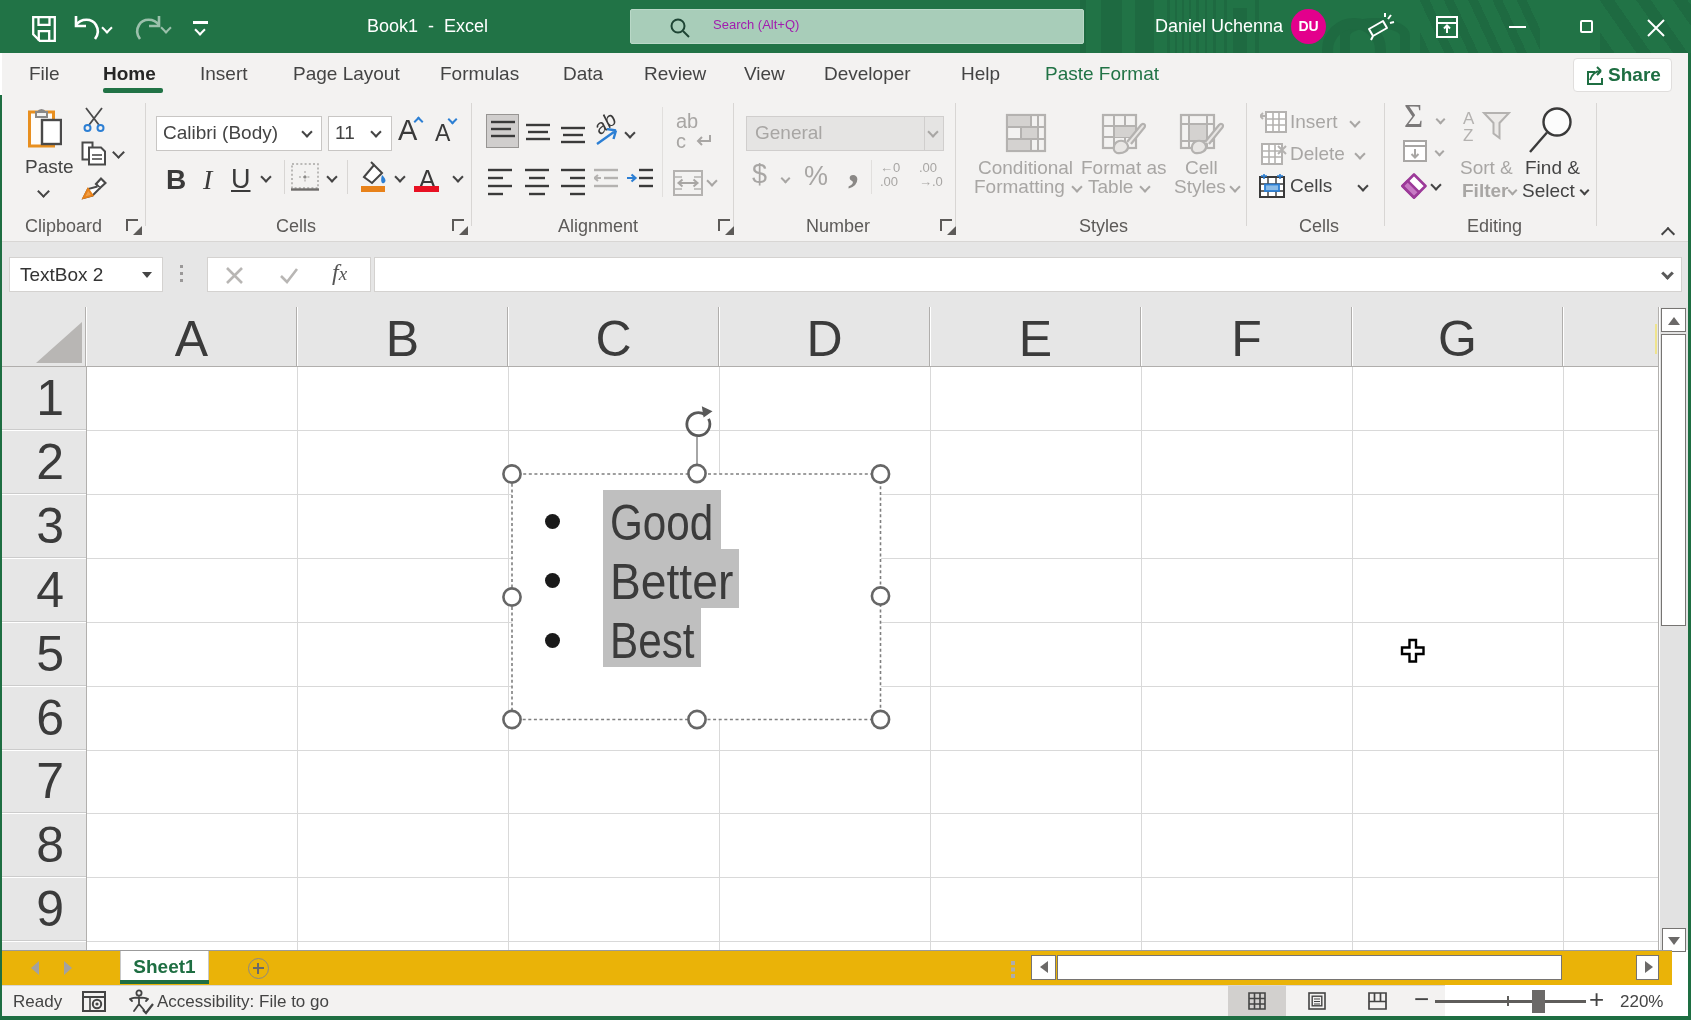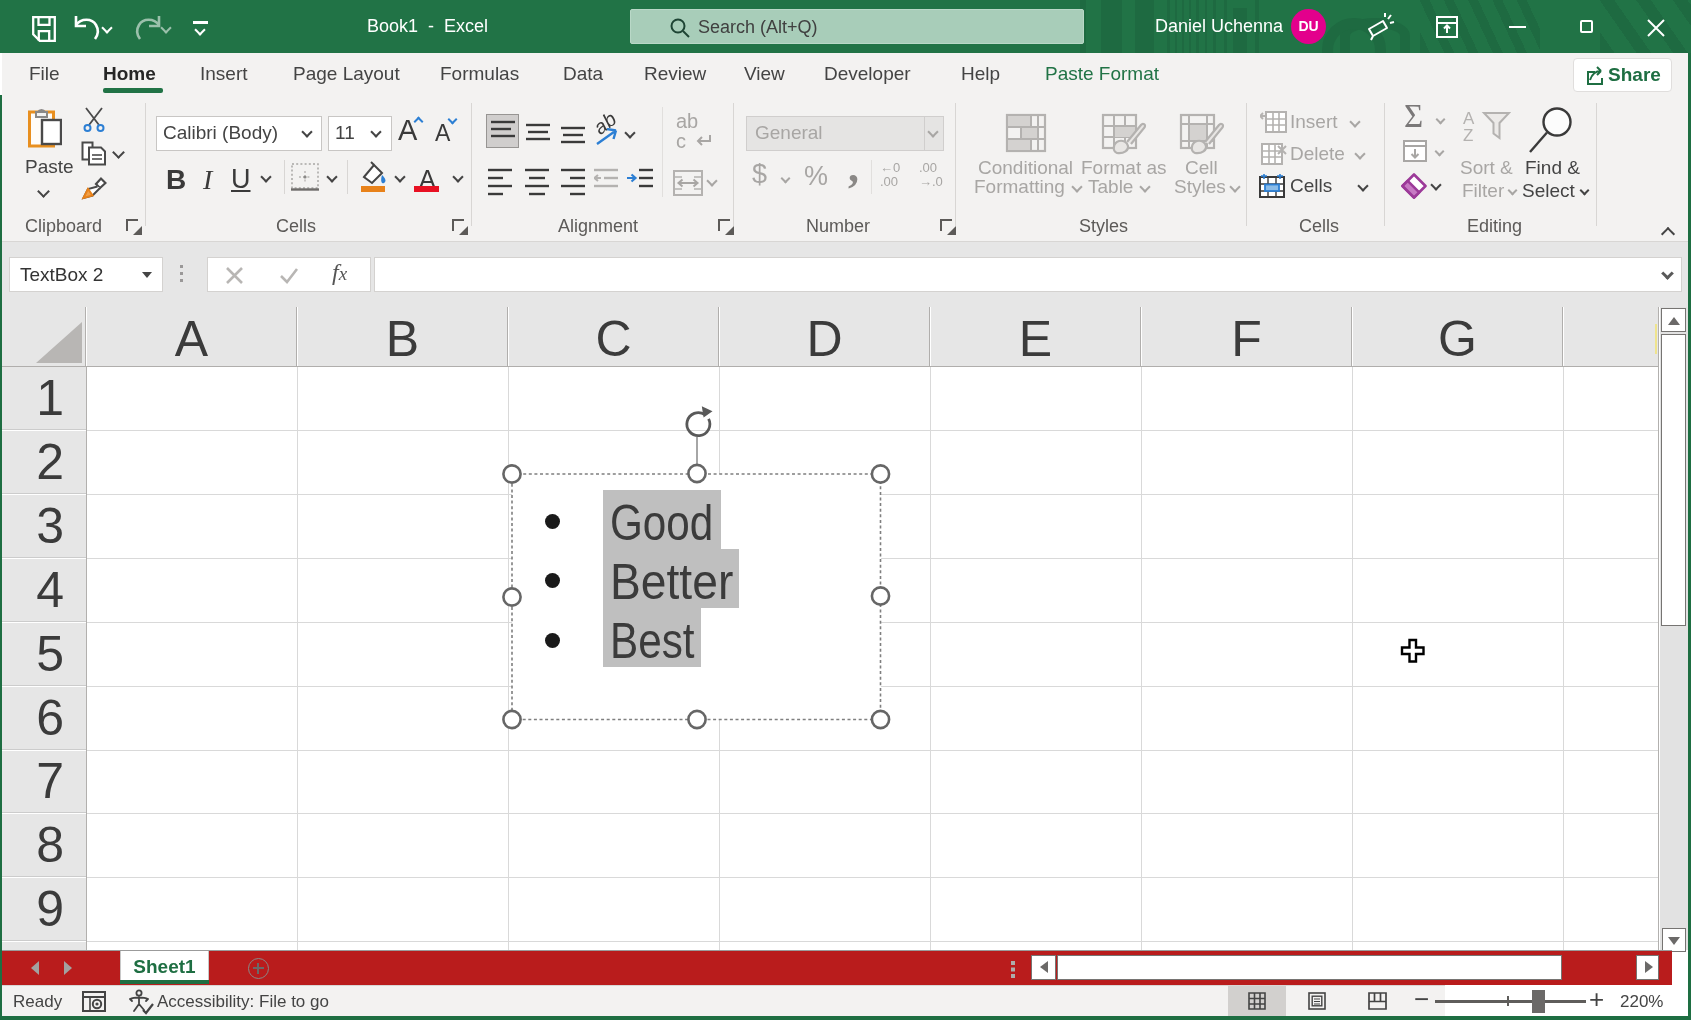--- a/index.html
+++ b/index.html
@@ -3,21 +3,21 @@
 <meta charset="utf-8">
 <style>
 *{margin:0;padding:0;box-sizing:border-box;}
 html,body{width:1691px;height:1020px;overflow:hidden;}
 body{font-family:"Liberation Sans",sans-serif;position:relative;background:#fff;}
 .abs{position:absolute;}
 
 #titlebar{position:absolute;left:0;top:0;width:1691px;height:53px;background:#217346;overflow:hidden;}
 .tb-pat{position:absolute;background:#1e6a41;}
 #searchbox{position:absolute;left:630px;top:9px;width:454px;height:35px;background:#a8cdb9;border:1px solid #b9d8c7;border-radius:2px;}
-#searchbox .stxt{position:absolute;left:67px;top:7px;font-size:18px;color:#404040;}
+#searchbox .stxt{position:absolute;left:82px;top:7px;font-size:13px;color:#a21caf;}
 .ttxt{position:absolute;color:#fff;font-size:18px;}
 #du{position:absolute;left:1291px;top:9px;width:35px;height:35px;border-radius:50%;background:#e3008c;color:#fff;font-size:14px;font-weight:bold;text-align:center;line-height:35px;}
 
 #tabrow{position:absolute;left:2px;top:53px;width:1686px;height:42px;background:#f3f2f1;}
 .rtab{position:absolute;top:10px;font-size:19px;color:#444;white-space:nowrap;}
 #hometab{font-weight:bold;color:#262626;}
 #homeline{position:absolute;left:101px;top:35px;width:60px;height:5px;background:#217346;border-radius:2px;}
 #sharebtn{position:absolute;left:1571px;top:5px;width:99px;height:34px;background:#fff;border:1px solid #e0dedd;border-radius:4px;color:#1e6e42;font-size:19px;font-weight:bold;text-align:center;line-height:32px;}
 
 #ribbon{position:absolute;left:2px;top:95px;width:1686px;height:147px;background:#f3f2f1;border-bottom:1px solid #d8d6d4;}
@@ -45,21 +45,21 @@
 .hline{position:absolute;left:87px;width:1572px;height:1px;background:#d9d9d9;}
 
 #tbox{position:absolute;left:512px;top:474px;width:369px;height:246px;background:#fff;}
 .hl{position:absolute;left:91px;background:#bfbfbf;}
 .btxt{position:absolute;left:98px;font-size:44px;color:#3b3b3b;line-height:63px;height:63px;transform:scale(0.96,1.15);transform-origin:0 29.5px;}
 .bullet{position:absolute;left:33px;width:15px;height:15px;border-radius:50%;background:#1a1a1a;}
 
 #vscroll{position:absolute;left:1660px;top:307px;width:31px;height:643px;background:#e2e2e2;}
 .sbox{position:absolute;background:#fff;border:1px solid #767472;}
 
-#sheetbar{position:absolute;left:0;top:950px;width:1672px;height:35px;background:#b91c1c;border-top:1px solid #9b9b9b;}
+#sheetbar{position:absolute;left:0;top:950px;width:1672px;height:35px;background:#eab308;border-top:1px solid #9b9b9b;}
 #sheet1{position:absolute;left:120px;top:0;width:89px;height:31px;background:#fff;border-left:1px solid #c8c8c8;border-right:1px solid #c8c8c8;font-size:19px;font-weight:bold;color:#1e6e42;text-align:center;line-height:31px;}
 #sheet1line{position:absolute;left:120px;top:29px;width:89px;height:4px;background:#1e6e42;}
 
 #statusbar{position:absolute;left:0;top:985px;width:1445px;height:31px;background:#f3f2f1;border-top:1px solid #d8d6d4;font-size:17px;color:#444;}
 
 #fleft{position:absolute;left:0;top:95px;width:2px;height:921px;background:#1e6e42;}
 #fright{position:absolute;left:1688px;top:53px;width:3px;height:963px;background:#1e6e42;}
 #fbot{position:absolute;left:0;top:1016px;width:1691px;height:4px;background:#1e6e42;}
 </style>
 </head>
@@ -369,21 +369,21 @@
     <path d="M13 1.5 L24.5 13 L13 24.5 L1.5 13 Z" fill="#fff" stroke="#9c3a99" stroke-width="2.6" stroke-linejoin="round"></path>
     <path d="M6.7 7.8 L18.2 19.3 L13 24.5 L1.5 13 Z" fill="#c77ac4" stroke="#9c3a99" stroke-width="2.6" stroke-linejoin="round"></path>
   </svg>
   <div class="abs chev" style="left:1430px;top:86px;width:8px;height:8px;"></div>
   <svg class="abs" style="left:1461px;top:15px;" width="48" height="32" viewBox="0 0 48 32">
     <text x="0" y="14" font-size="17" fill="#b4b2b0" font-family="Liberation Sans">A</text>
     <text x="0" y="31" font-size="17" fill="#b4b2b0" font-family="Liberation Sans">Z</text>
     <path d="M21 3 h25 l-9.5 10 v15 l-6 -4.5 v-10.5 Z" fill="#eceae8" stroke="#b4b2b0" stroke-width="2"></path>
   </svg>
   <div class="rlbl gray" style="left:1458px;top:62px;">Sort &amp;</div>
-  <div class="rlbl gray" style="left:1460px;top:85px;">Filter</div>
+  <div class="rlbl gray" style="left:1460px;top:85px;font-weight:bold;">Filter</div>
   <div class="abs chev gray" style="left:1507px;top:92px;width:7px;height:7px;"></div>
   <svg class="abs" style="left:1520px;top:11px;" width="56" height="49" viewBox="0 0 56 49">
     <circle cx="35" cy="16" r="13.5" fill="#fcfcfc" stroke="#3a3a3a" stroke-width="2.4"></circle>
     <line x1="25" y1="26.5" x2="8" y2="46" stroke="#3a3a3a" stroke-width="2.4"></line>
   </svg>
   <div class="rlbl" style="left:1523px;top:62px;">Find &amp;</div>
   <div class="rlbl" style="left:1520px;top:85px;">Select</div>
   <div class="abs chev" style="left:1579px;top:92px;width:7px;height:7px;"></div>
   <div class="glabel" style="left:1465px;">Editing</div>
   <div class="abs" style="left:1661px;top:134px;width:10px;height:10px;border-left:2.2px solid #444;border-top:2.2px solid #444;transform:rotate(45deg);"></div>

